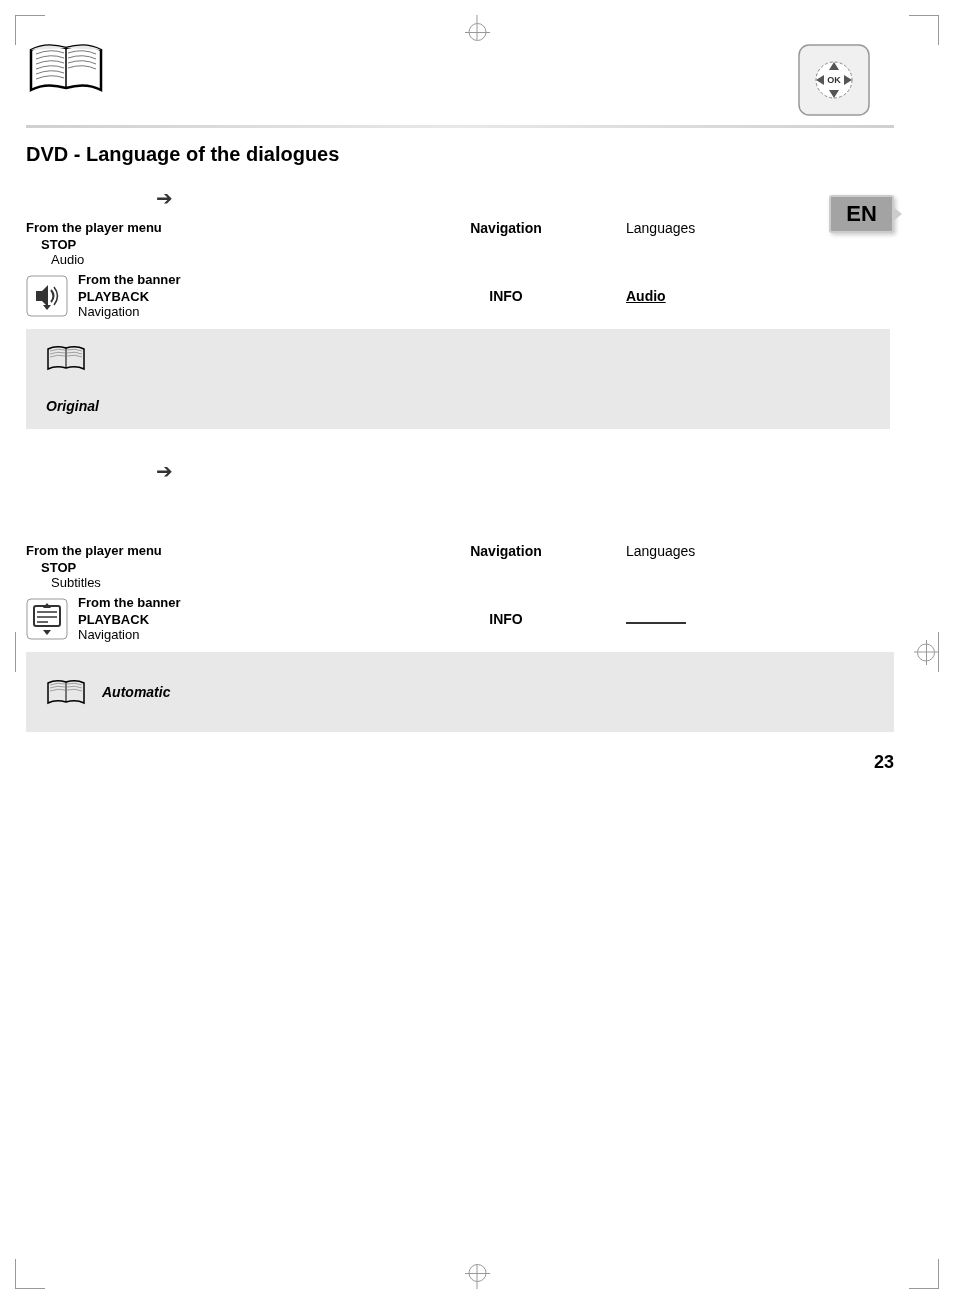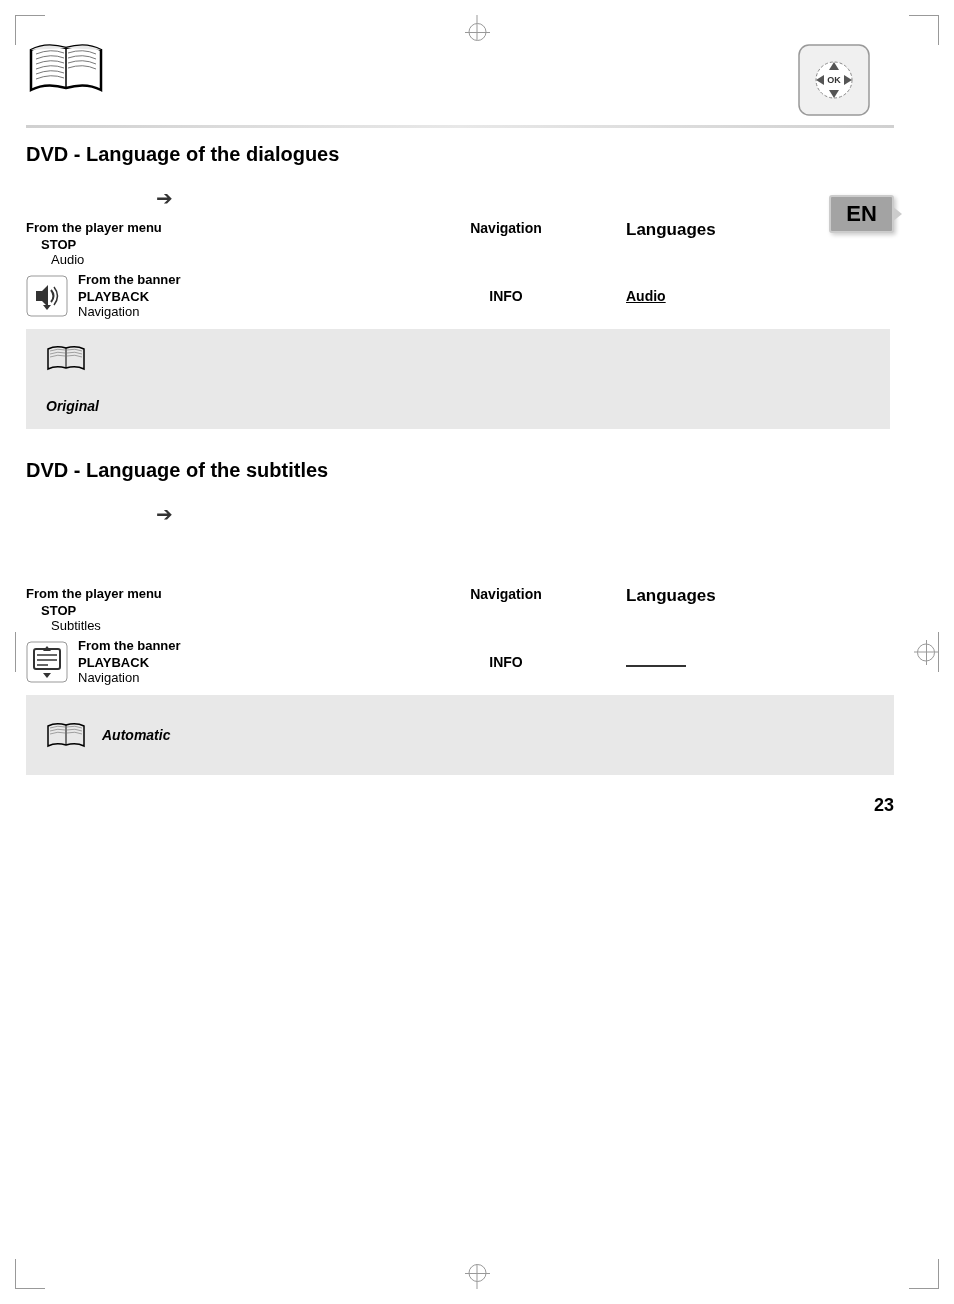--- a/index.html
+++ b/index.html
@@ -204,22 +204,22 @@
     }
     .audio-text {
       font-size: 13px;
       padding-left: 25px;
     }
     .navigation-text {
       font-weight: bold;
       font-size: 14px;
     }
     .languages-text {
-      font-weight: bold;
-      font-size: 17px;
+      font-weight: normal;
+      font-size: 14px;
     }
 
     
     .banner-row {
       display: flex;
       align-items: center;
       margin-bottom: 8px;
     }
     .banner-icon {
       width: 42px;
@@ -454,21 +454,20 @@
         <path d="M4 10 Q12 7 19 9" fill="none" stroke="#555" stroke-width="0.5"></path>
         <path d="M4 13 Q12 10 19 12" fill="none" stroke="#555" stroke-width="0.5"></path>
         <path d="M21 6 Q29 4 36 7" fill="none" stroke="#555" stroke-width="0.5"></path>
         <path d="M21 9 Q29 7 36 10" fill="none" stroke="#555" stroke-width="0.5"></path>
         <path d="M21 12 Q29 10 36 13" fill="none" stroke="#555" stroke-width="0.5"></path>
       </svg>
       <div class="original-text">Original</div>
     </div>
   </div>
 
-  <div class="section-title">DVD - Language of the subtitles</div>
 
   <div class="arrow-indicator">➔</div>
 
   <div style="height: 50px;"></div>
 
   <div class="nav-row">
     <div class="nav-label-col">
       <div class="from-header">From the player menu</div>
       <div class="stop-text">STOP</div>
       <div class="audio-text">Subtitles</div>

